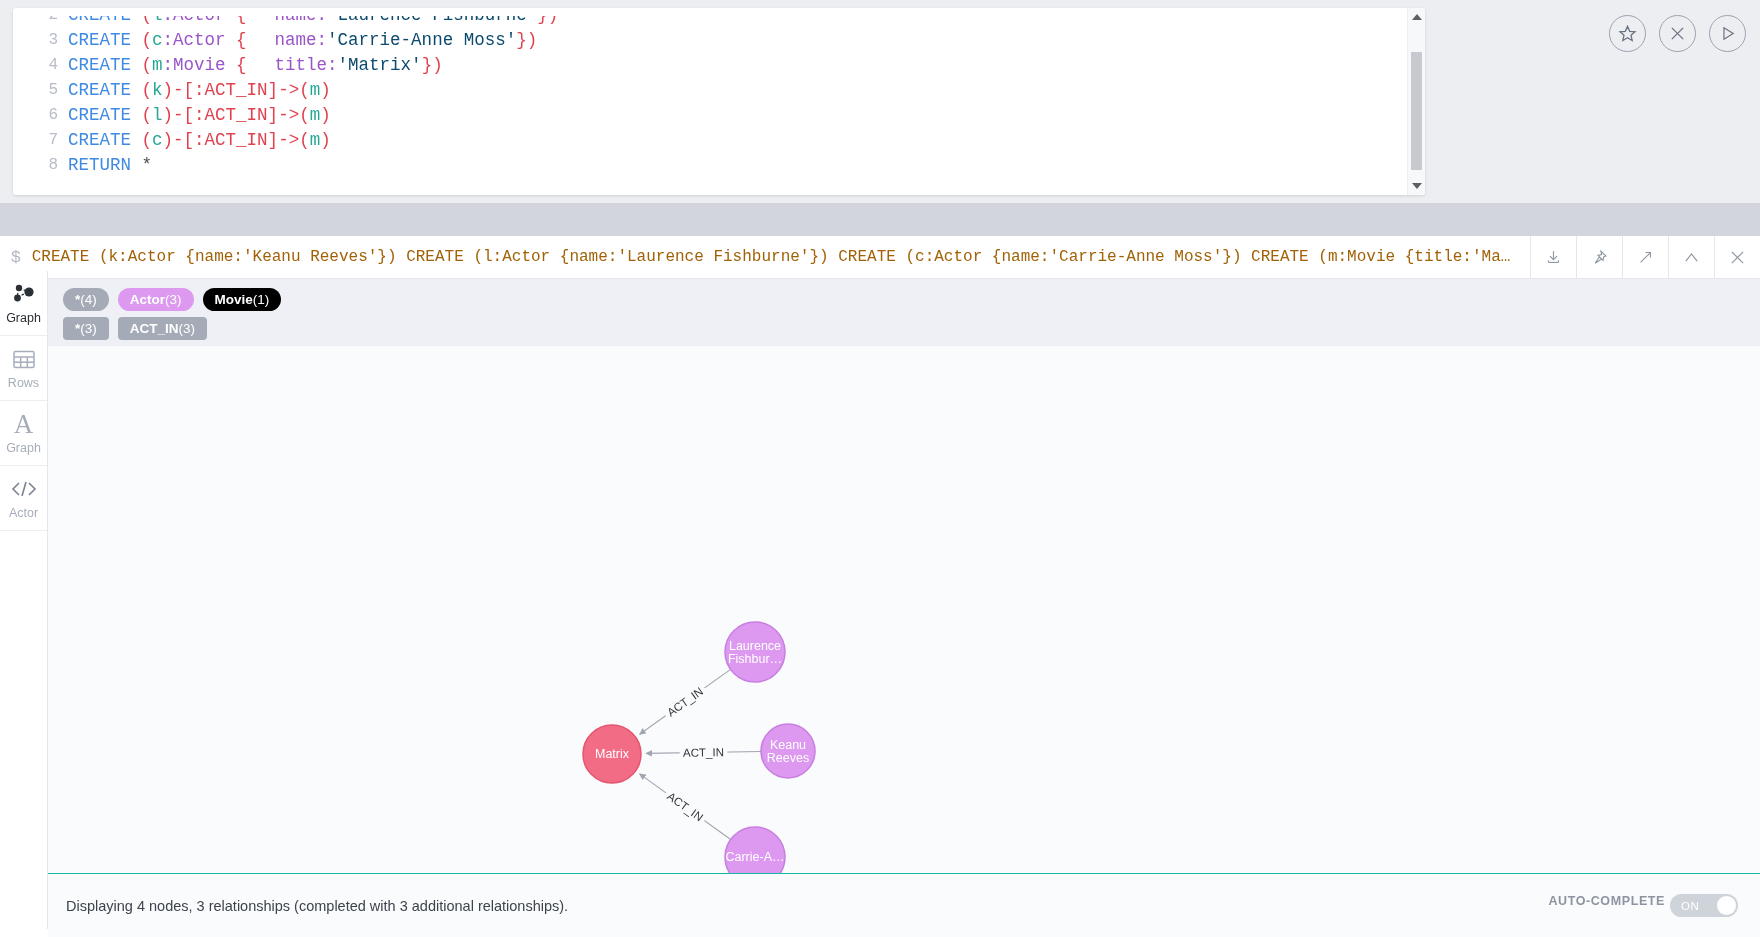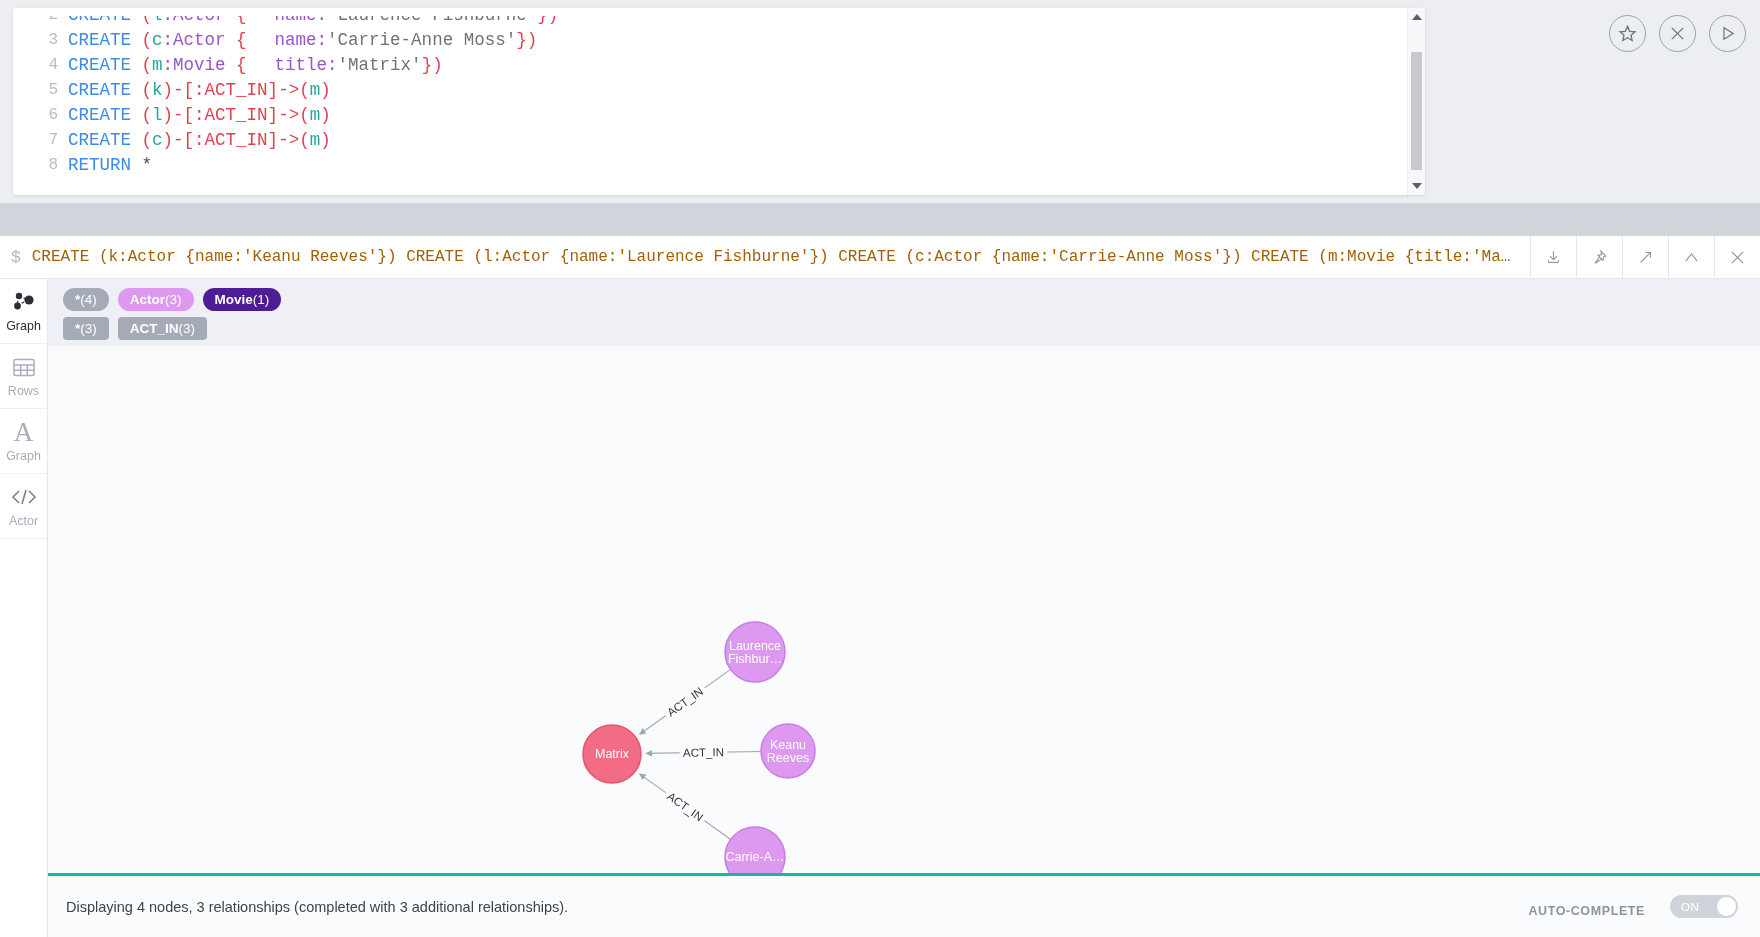--- a/index.html
+++ b/index.html
@@ -37,21 +37,21 @@
   .code-text { flex: 1 1 auto; }
   .clipped { height: 12px; overflow: hidden; }
   .clipped .code-line { margin-top: -13px; }
 
   .kw    { color: #3f8ae2; }   
   .paren { color: #e0414f; }   
   .var   { color: #27a793; }   
   .lbl   { color: #9a55c9; }   
   .brace { color: #e0414f; }
   .prop  { color: #9a55c9; margin-left: 28px; }   
-  .str   { color: #737373; }   
+  .str   { color: #0c4a6e; }   
   .rel   { color: #e0414f; }
   .star  { color: #4b4f56; }
 
   .ed-scroll {
     position: absolute; right: 0; top: 0; width: 18px; bottom: 0;
     background: #f7f8fa; border-left: 1px solid #eceef2;
   }
   .ed-scroll .arr {
     position: absolute; left: 50%; transform: translateX(-50%);
     width: 0; height: 0; border-left: 5px solid transparent;
@@ -100,21 +100,21 @@
   }
   .head-tools { display: flex; height: 43px; }
   .tool-btn {
     width: 46px; height: 43px; display: flex; align-items: center;
     justify-content: center; border-left: 1px solid #e4e7eb;
     color: #8f97a3; cursor: pointer;
   }
 
   
   .vsidebar {
-    position: absolute; left: 0; top: 43px; width: 48px; height: 658px;
+    position: absolute; left: 0; top: 35px; width: 48px; height: 658px;
     background: #ffffff; border-right: 1px solid #e4e7eb;
   }
   .vs-item {
     height: 65px; display: flex; flex-direction: column;
     align-items: center; justify-content: center; gap: 4px;
     border-bottom: 1px solid #eceef2; cursor: pointer;
     color: #a7aeba; font-size: 12.5px;
   }
   .vs-item.active { color: #2b2f36; }
   .vs-ico { height: 26px; display: flex; align-items: center; justify-content: center; }
@@ -137,26 +137,26 @@
   .pill .cnt { font-weight: normal; }
   .pill-sq { border-radius: 4px; }
 
   .canvas {
     position: absolute; left: 0; top: 67px; width: 1712px; height: 527px;
     background: #fafbfd; overflow: hidden;
   }
 
   .statusbar {
     position: absolute; left: 0; bottom: 0; width: 1712px; height: 64px;
-    border-top: 3px solid #14b8a6; background: #fafbfd;
+    border-top: 1px solid #14b8a6; background: #fafbfd;
     display: flex; align-items: center; justify-content: space-between;
     padding: 0 22px 0 18px;
   }
   .status-text { color: #3d434c; font-size: 14.5px; }
-  .ac-wrap { display: flex; align-items: flex-end; gap: 25px; }
+  .ac-wrap { display: flex; align-items: flex-start; gap: 5px; }
   .ac-label { color: #8d94a0; font-size: 12.5px; letter-spacing: .6px; font-weight: bold; }
   .toggle {
     width: 68px; height: 23px; border-radius: 12px; background: #cfd4db;
     display: flex; align-items: center; cursor: pointer; position: relative;
   }
   .toggle .t-on {
     color: #ffffff; font-size: 11.5px; font-weight: normal;
     position: absolute; left: 11px; letter-spacing: .5px;
   }
   .toggle .knob {
@@ -292,21 +292,21 @@
     <div class="legend">
       <div class="legend-row" id="legend-nodes">
           <span class="pill" style="background: rgb(165, 171, 182);">
             <span>*</span>
             <span class="cnt">(4)</span>
           </span>
           <span class="pill" style="background: rgb(221, 153, 240);">
             <span>Actor</span>
             <span class="cnt">(3)</span>
           </span>
-          <span class="pill" style="background: #4c1d95;">
+          <span class="pill" style="background: #000000;">
             <span>Movie</span>
             <span class="cnt">(1)</span>
           </span>
         </div>
       <div class="legend-row" id="legend-rels">
           <span class="pill pill-sq" style="background: rgb(165, 171, 182);">
             <span>*</span>
             <span class="cnt">(3)</span>
           </span>
           <span class="pill pill-sq" style="background: rgb(165, 171, 182);">

